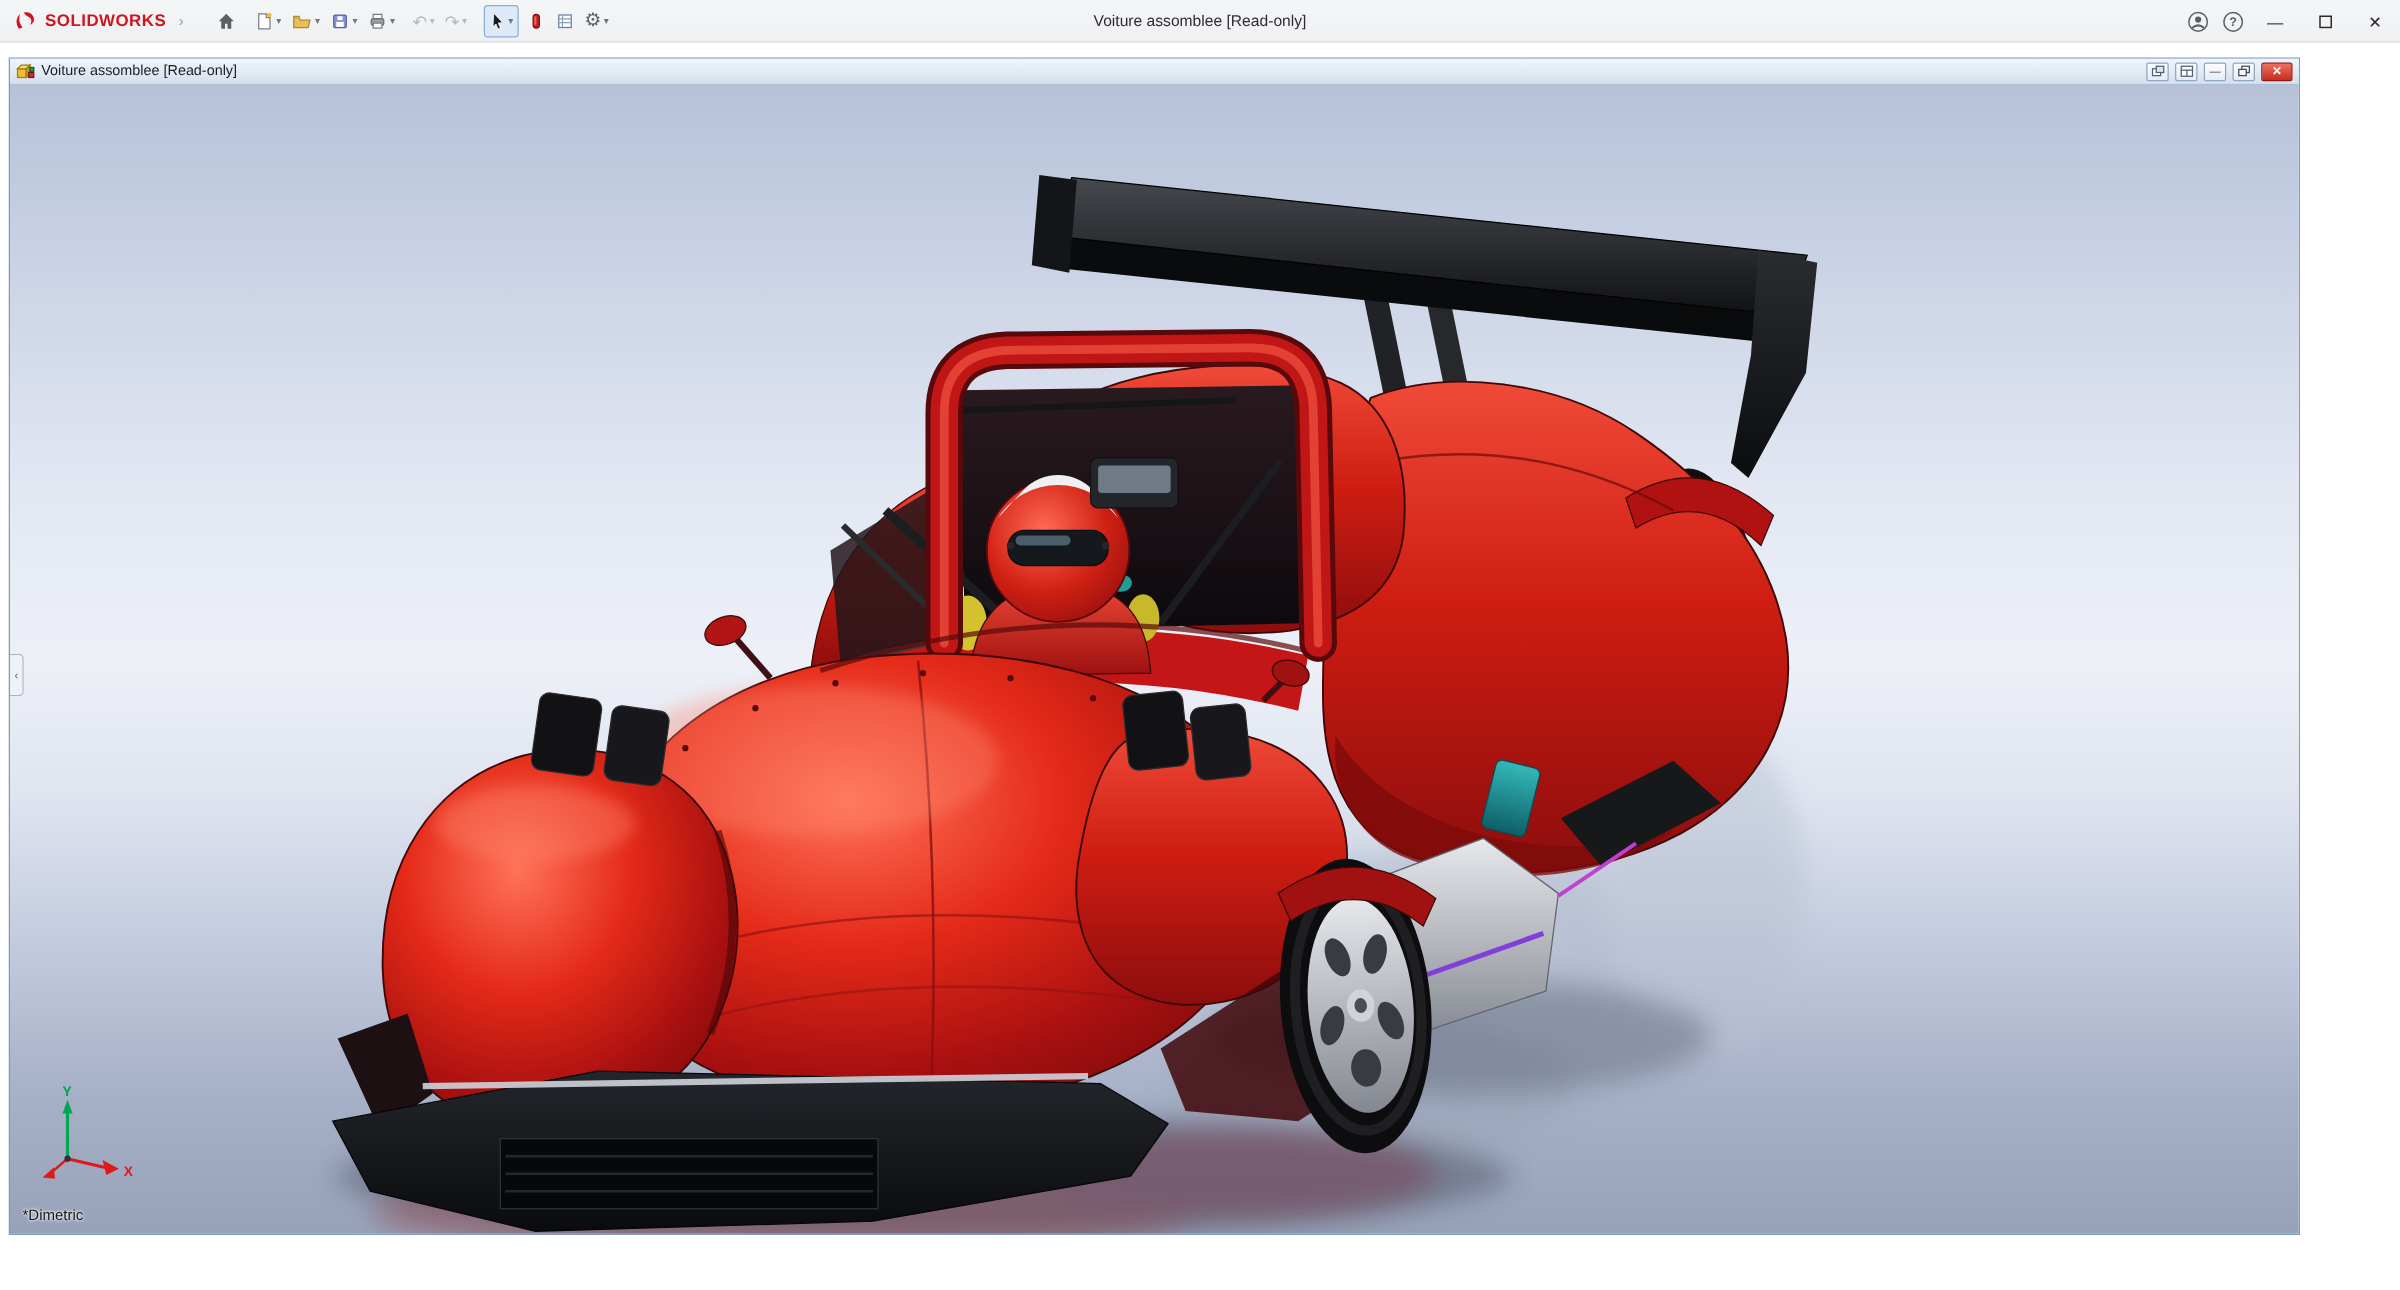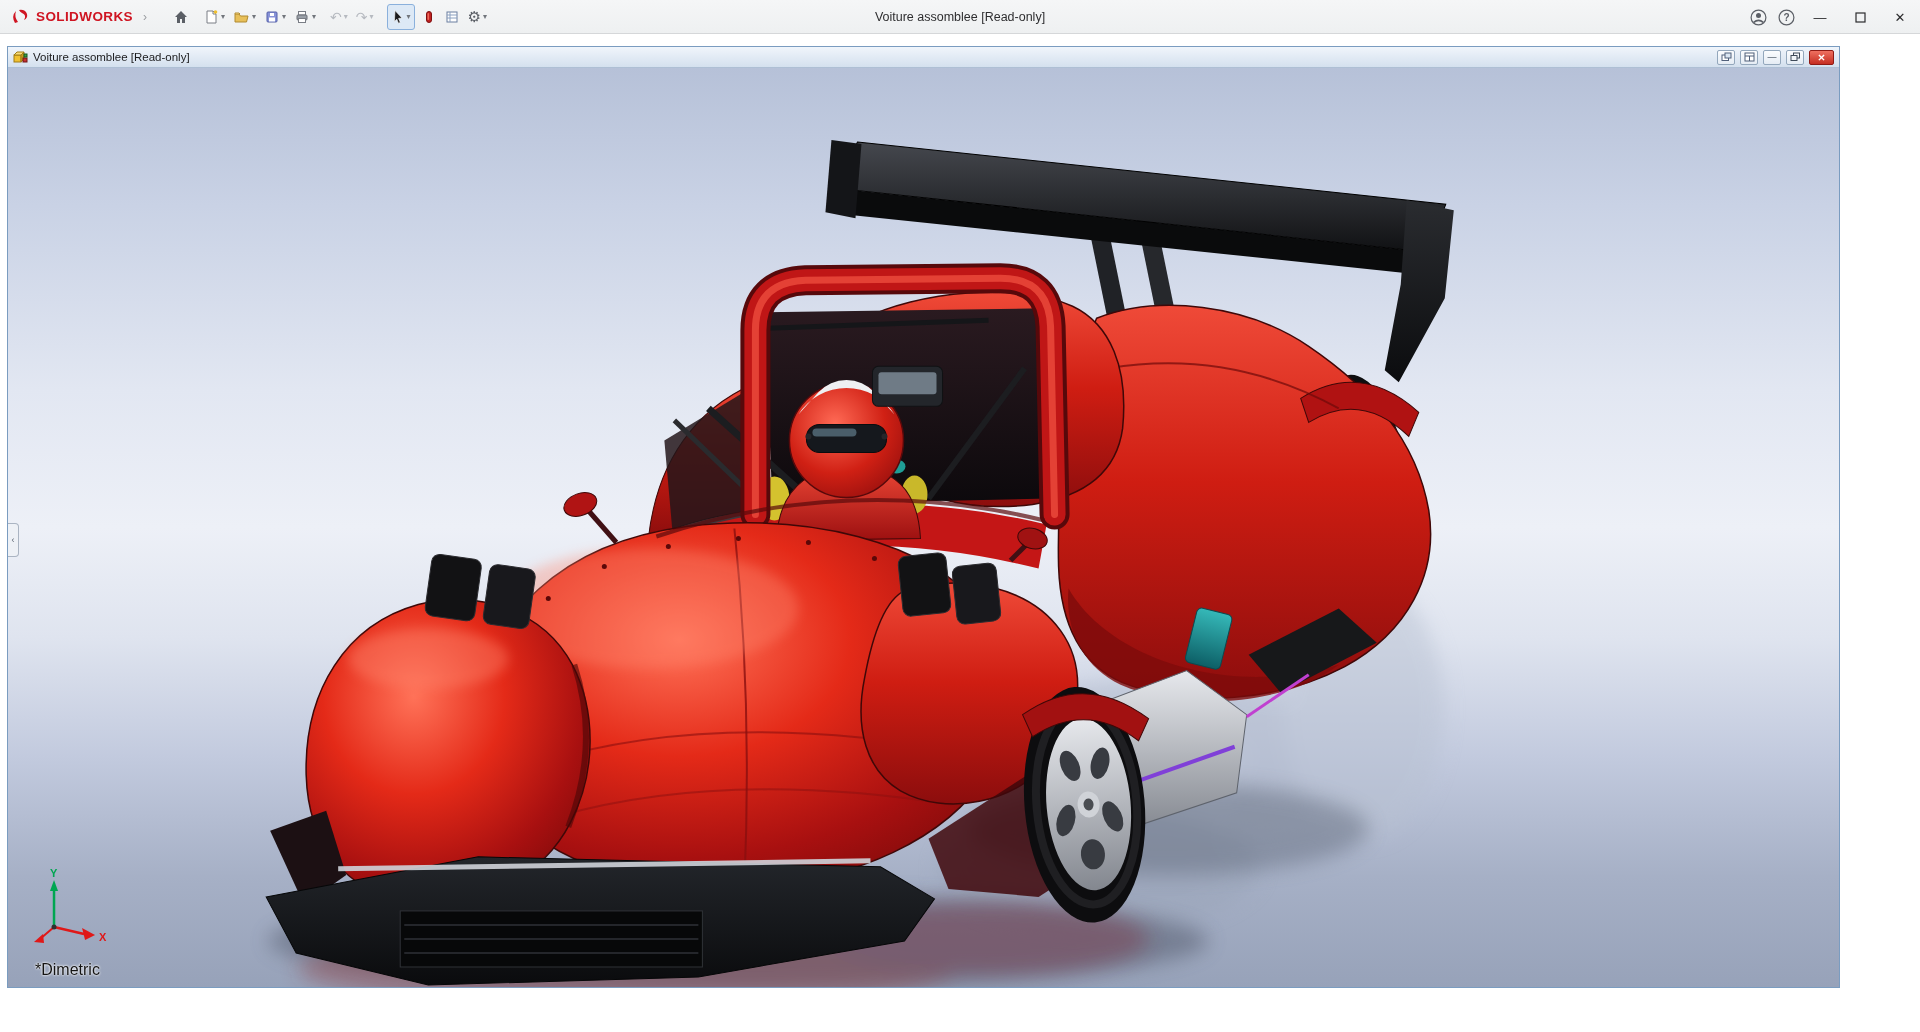--- a/index.html
+++ b/index.html
@@ -42,22 +42,22 @@
   .cw-close { width:25px; height:15px; border:1px solid #8f1a14; border-radius:2px;
     background:linear-gradient(#ef7060,#c52e22); color:#ffffff; font-size:9.5px; font-weight:bold;
     display:flex; align-items:center; justify-content:center; }
 
   
   .viewport { position:absolute; left:0; top:21px; width:1831px; height:919px;
     background:linear-gradient(180deg,
       #b6c1d8 0%, #c9d2e5 15%, #e2e7f2 35%, #edf0f7 50%,
       #dfe4ef 62%, #c2cade 75%, #a6b0c6 88%, #97a2b9 100%); overflow:hidden; }
   .viewport svg.scene { position:absolute; left:0; top:0; width:100%; height:100%; display:block; }
-  .view-label { position:absolute; left:10px; bottom:8px; font-size:16px; color:#141414;
-    text-shadow:0 0 3px #ffffff, 0 0 2px #ffffff;margin-left:17px; }
+  .view-label { position:absolute; left:10px; bottom:8px; font-size:12px; color:#141414;
+    text-shadow:0 0 3px #ffffff, 0 0 2px #ffffff; }
   .collapse-tab { position:absolute; left:0; top:455px; width:11px; height:34px;
     background:#eef1f6; border:1px solid #aab4c2; border-left:none; border-radius:0 4px 4px 0;
     display:flex; align-items:center; justify-content:center; font-size:9px; color:#5d6672; }
   svg text { font-family:"Liberation Sans", sans-serif; font-weight:bold; }
 </style>
 </head>
 <body>
 
 <div id="stage">
 

